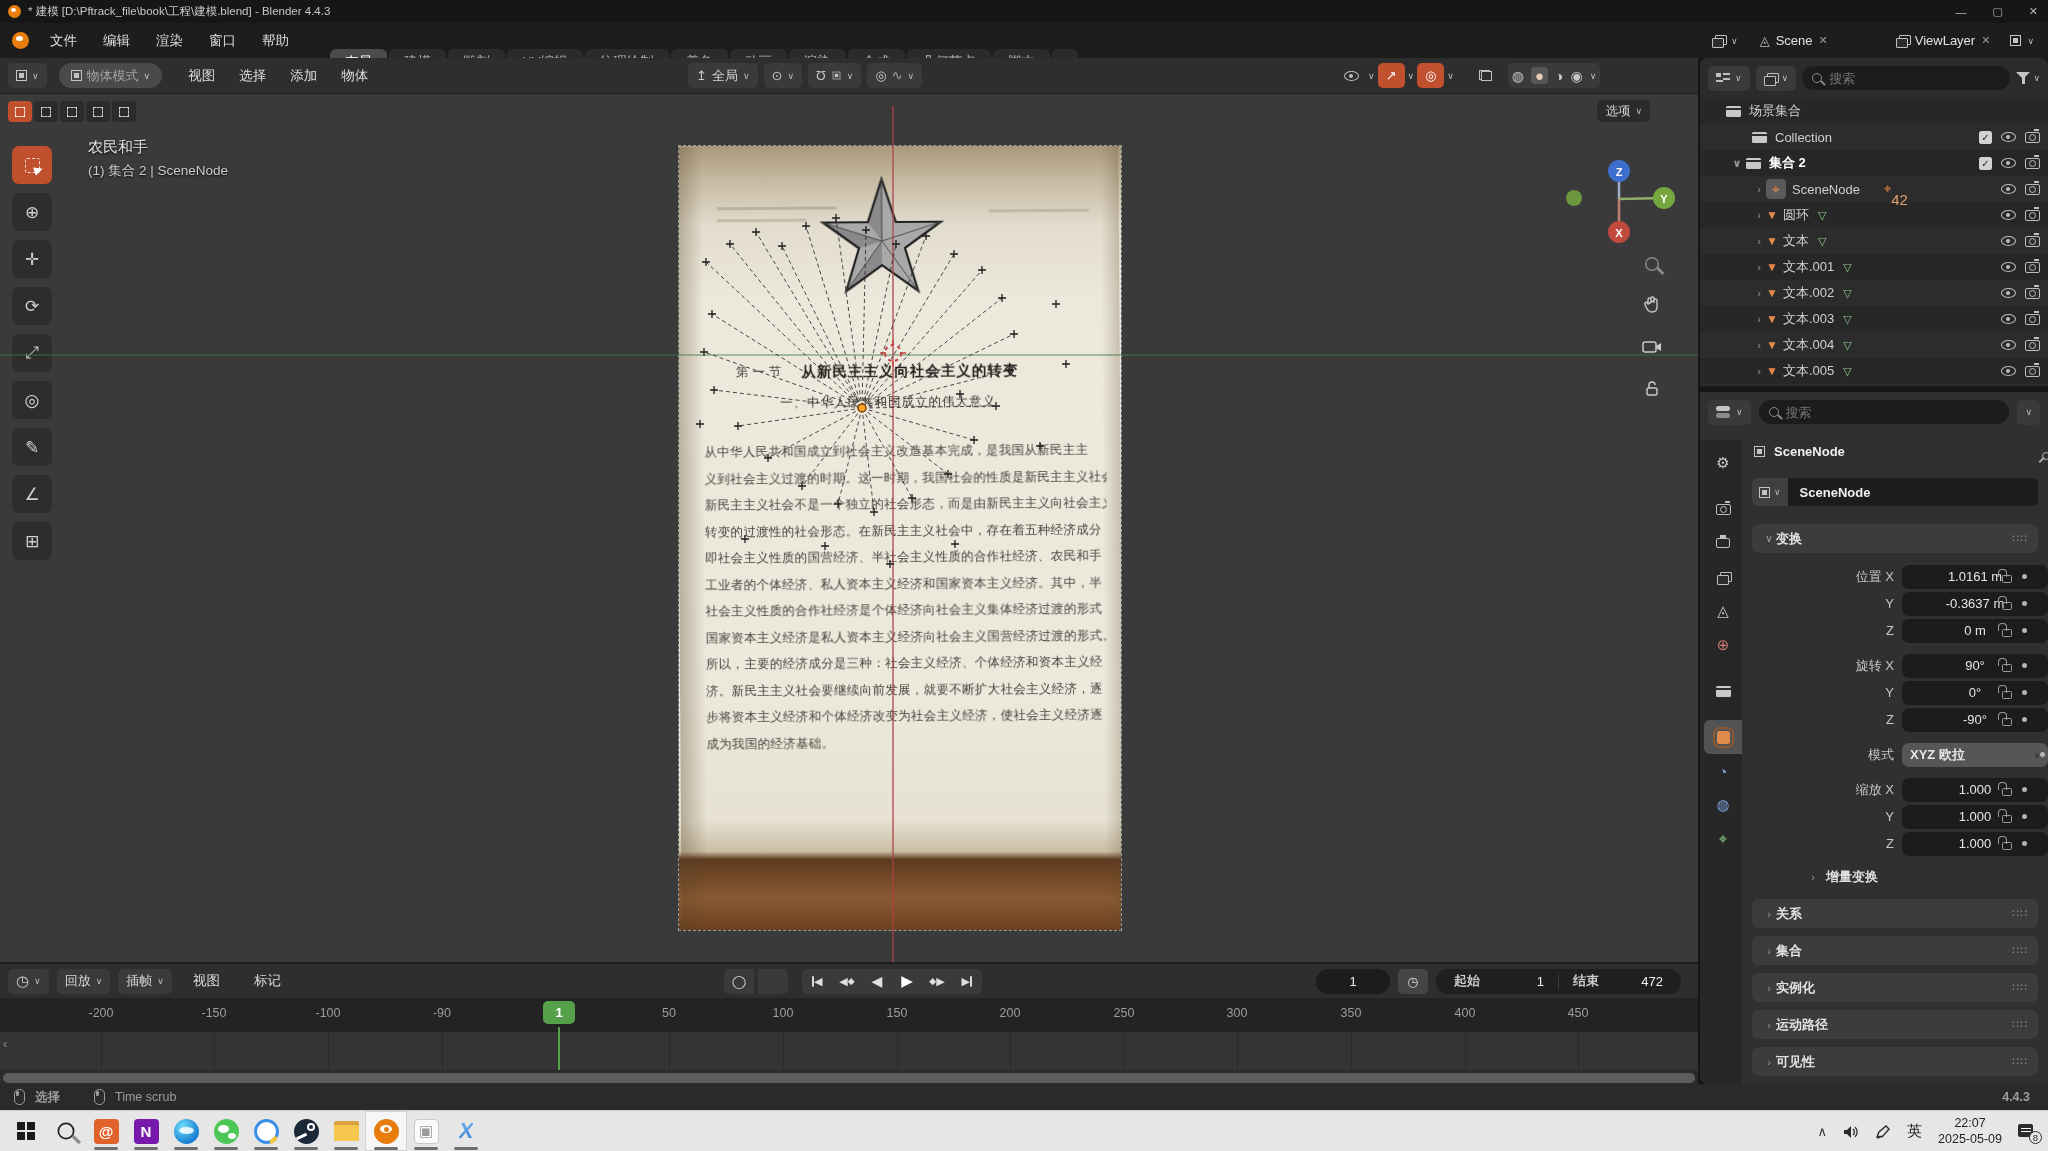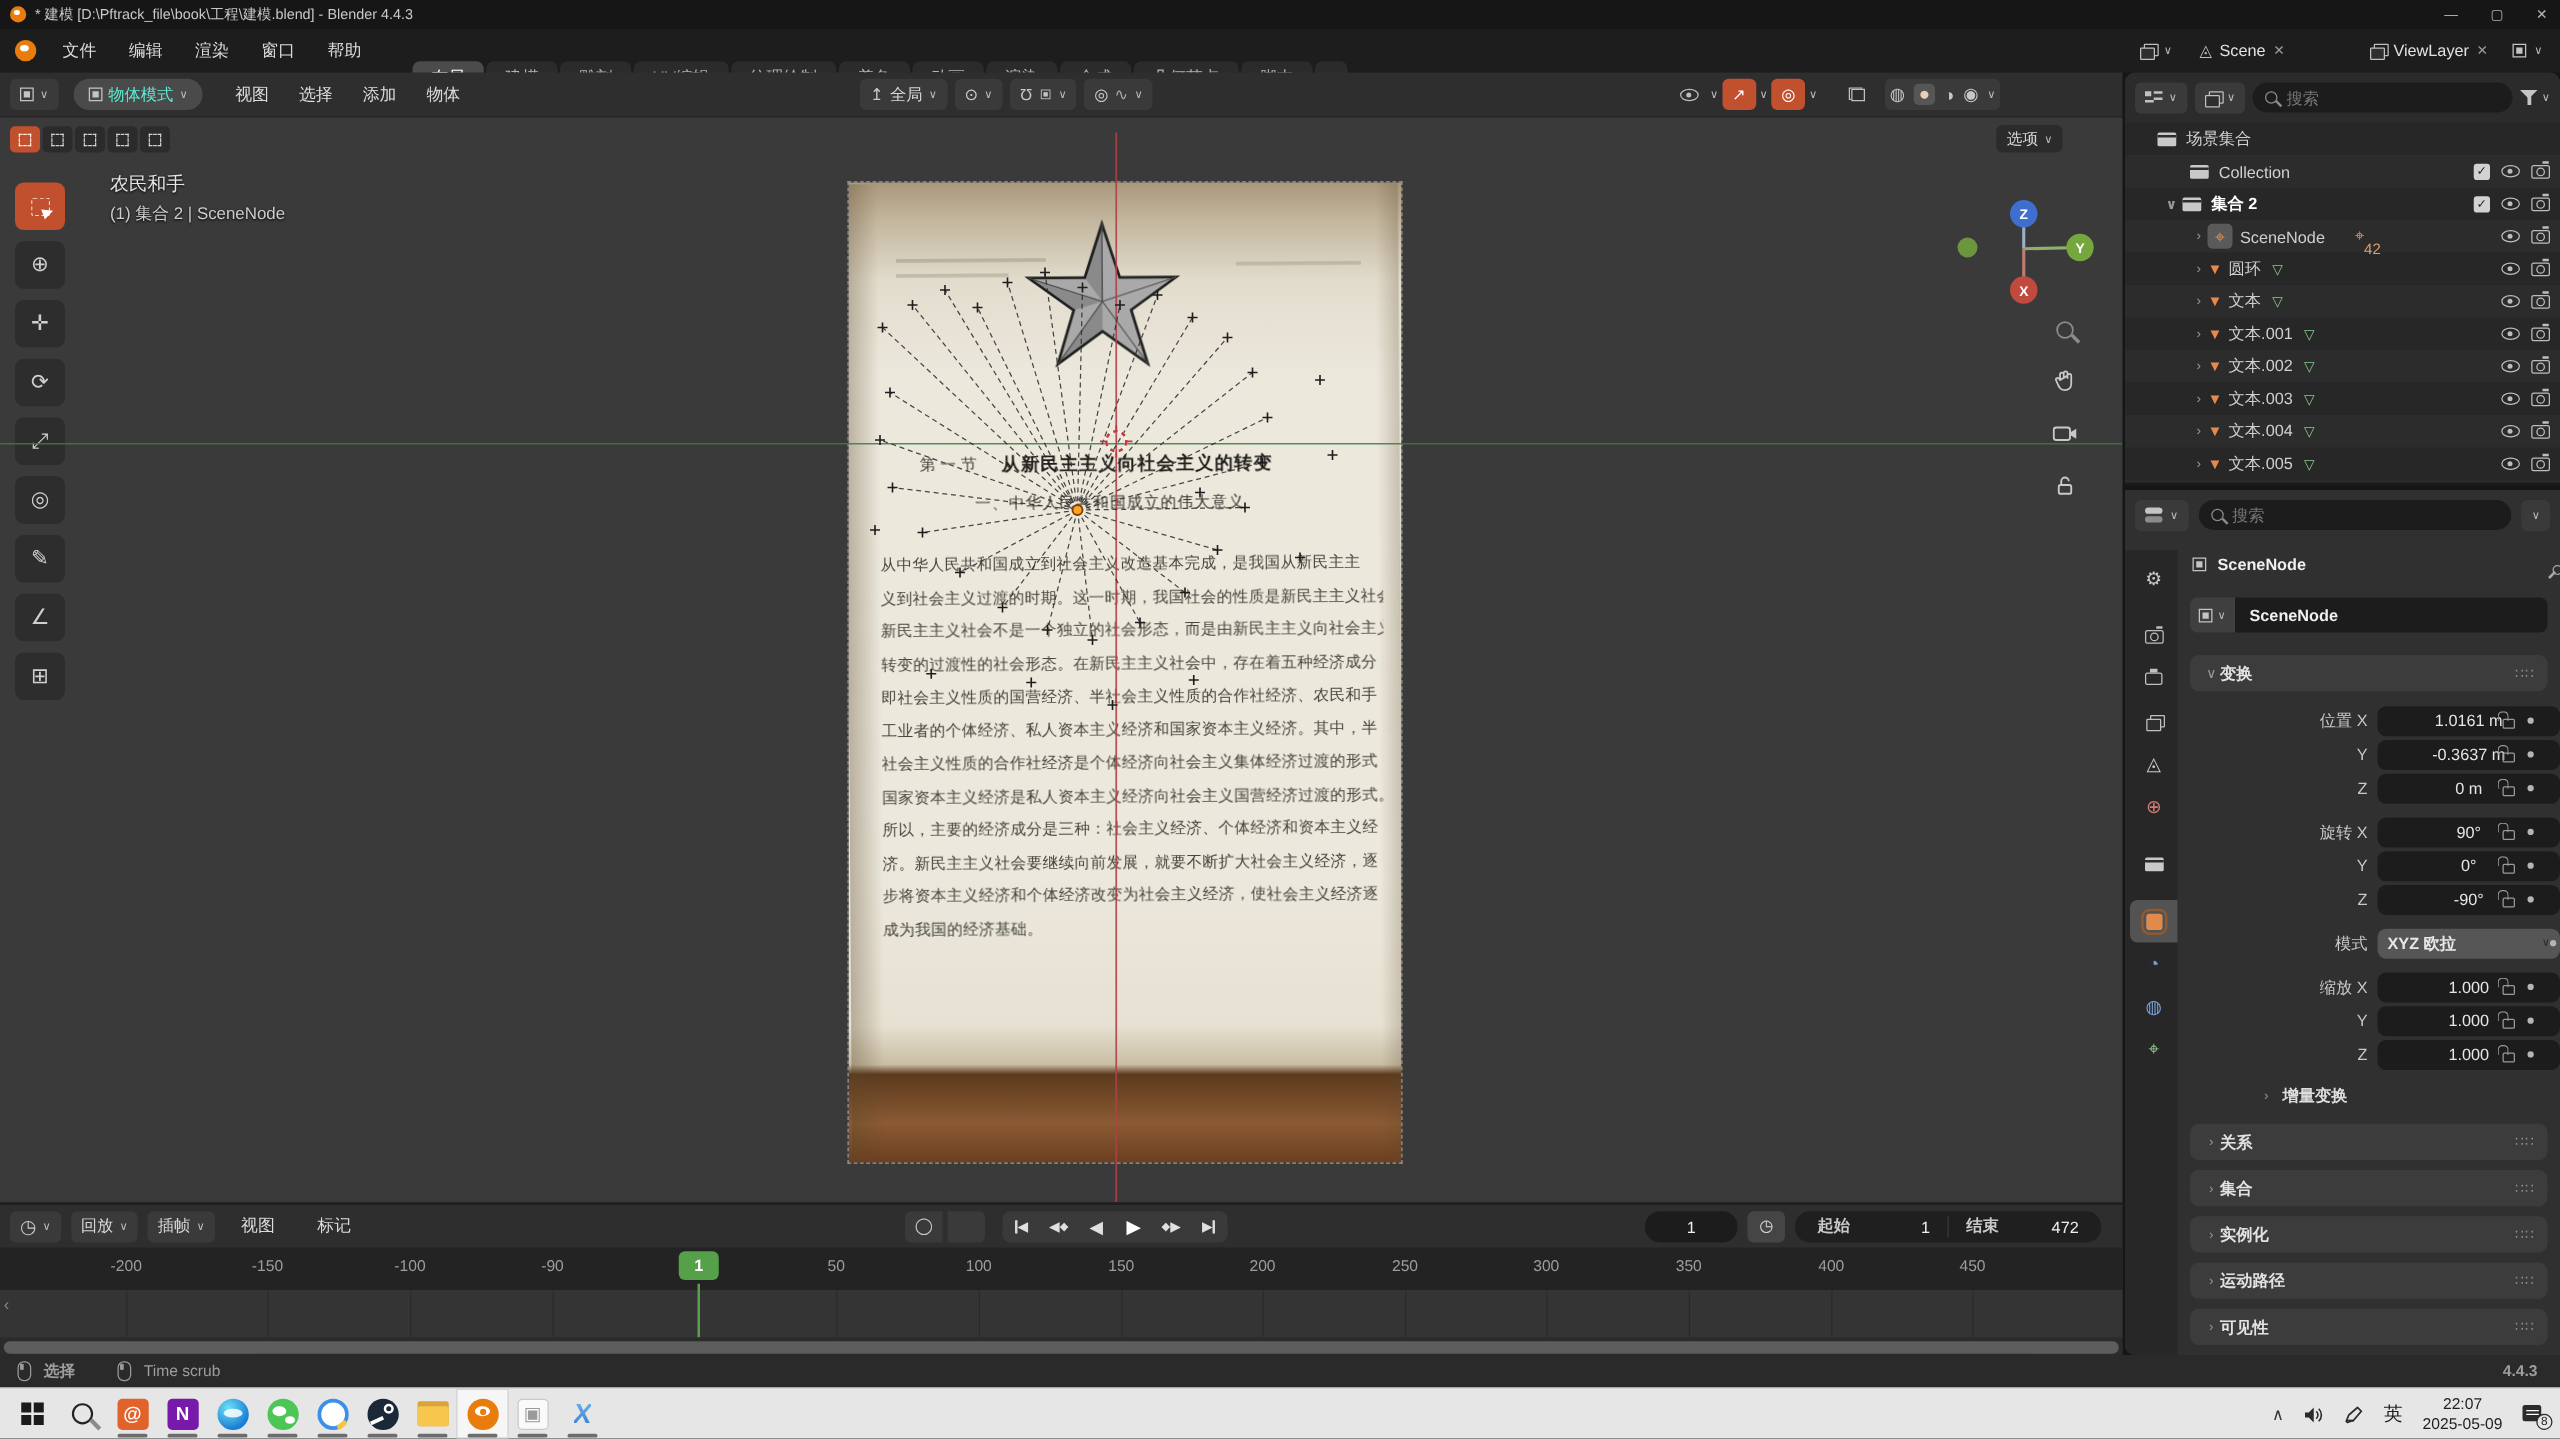--- a/index.html
+++ b/index.html
@@ -183,21 +183,21 @@
   </div>
 </div>
 
 <div class="abs flex" style="left:0;top:58px;width:1698px;height:36px;background:#2e2e2e;border-bottom:1px solid #222">
   <span class="hbtn" style="margin-left:8px">
       <span class="i-sq"></span>
       <span class="ddv">∨</span>
     </span>
   <span class="hbtn" style="margin-left:12px;background:#4a4a4a;border-radius:13px;padding:0 12px">
     <span class="i-sq"></span>
-    <span style="color:#5eead4">物体模式</span>
+    <span style="color:#a3a3a3">物体模式</span>
     <span class="ddv">∨</span>
   </span>
   <span class="flex" style="margin-left:14px">
 
       <span class="menu" style="padding:0 12px">视图</span>
 
       <span class="menu" style="padding:0 12px">选择</span>
 
       <span class="menu" style="padding:0 12px">添加</span>
 
@@ -513,21 +513,21 @@
           <span class="checkbox">✓</span>
           <span class="i-eye"></span>
           <span class="i-cam"></span>
         </span>
     </div>
     <div class="orow" style="padding-left:52px">
       <span class="chev">›</span>
       <span class="ib" style="width:20px;height:20px;background:#5a5a5a;border-radius:4px;color:#e58a4a;font-size:14px;margin-right:6px">⌖</span>
       <span>SceneNode</span>
       <span style="color:#e58a4a;font-size:13px;margin-left:24px">⌖</span>
-      <span style="color:#e0a070;font-size:12px;margin-top:20px">42</span>
+      <span style="color:#e0a070;font-size:15px;margin-top:20px">42</span>
       <span class="rt">
           <span class="i-eye"></span>
           <span class="i-cam"></span>
         </span>
     </div>
     <div class="orow" style="padding-left:52px">
       <span class="chev">›</span>
         <span class="mesh-i">▼</span>
       <span>圆环</span>
         <span class="meshd-i">▽</span>

